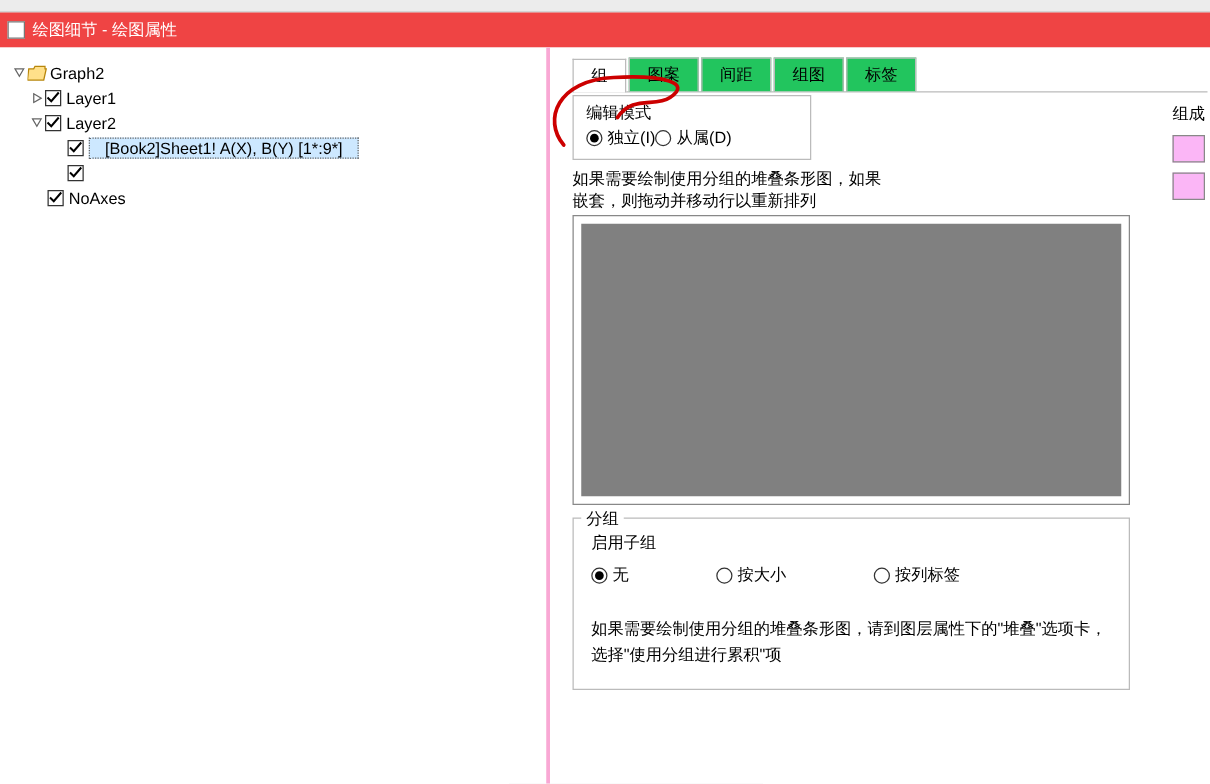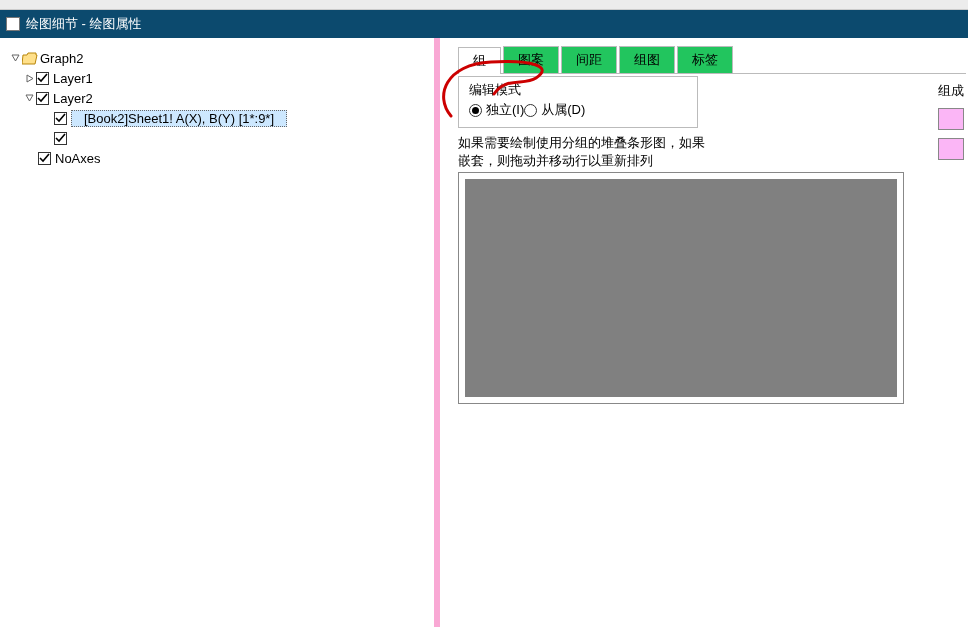--- a/index.html
+++ b/index.html
@@ -1,21 +1,21 @@
 <!DOCTYPE html>
 <html><head>
 <meta charset="utf-8">
 <style>
   * { box-sizing: border-box; font-family: "Microsoft YaHei", "SimSun", Arial, sans-serif; font-size: 13px; }
   body { margin: 0; background: #f0f0f0; width: 968px; height: 627px; overflow: hidden; }
   .menubar { height: 10px; background: #ececec; border-bottom: 1px solid #ccc; font-size: 11px; color: #222; padding-left: 6px; white-space: nowrap; overflow: hidden; }
-  .titlebar { height: 28px; background: #0c4a6e; color: #fff; display: flex; align-items: center; padding-left: 6px; }
+  .titlebar { height: 28px; background: #ef4444; color: #fff; display: flex; align-items: center; padding-left: 6px; }
   .titlebar-icon { width: 14px; height: 14px; margin-right: 6px; background: #fff; border: 1px solid #777; display:inline-block; }
   .work { display: flex; height: calc(627px - 10px - 28px); background: #fff; }
-  .left-panel { width: 440px; border-right: 6px solid #f9a8d4; padding: 10px 8px; }
+  .left-panel { width: 440px; border-right: 3px solid #f9a8d4; padding: 10px 8px; }
   .tree { font-family: Consolas, "Courier New", monospace; }
   .tree-row { display: flex; align-items: center; height: 20px; padding: 0; }
   .expander { width: 14px; text-align: center; color: #666; user-select: none; cursor: default; font-size: 11px; display:inline-flex; justify-content:center; align-items:center;}
   .spacer { display: inline-block; }
   .folder-icon { width: 16px; height: 13px; display:inline-flex; align-items:center; justify-content:center; margin-right: 2px;}
   .checkbox { width: 13px; height: 13px; border: 1px solid #333; display: inline-flex; align-items: center; justify-content: center; margin-right: 4px; background:#fff;}
   .checkbox svg { width: 11px; height: 11px; }
   .tree-label { white-space: pre; }
   .tree-label.selected { background: #cde8ff; border: 1px dotted #666; padding: 0 12px; }
   .right-panel { flex: 1; padding: 8px 2px 8px 18px; position: relative; }
@@ -132,21 +132,21 @@
 
   <div class="right-panel">
     <div class="tabs">
       <div class="tab active">组</div>
       <div class="tab">图案</div>
       <div class="tab">间距</div>
       <div class="tab">组图</div>
       <div class="tab">标签</div>
     </div>
 
-    <div class="fieldset" style="width:240px">
+    <div class="fieldset" style="width:191px">
       <span class="legend">编辑模式</span>
       <div class="radio-row">
         <label class="radio">
           <span class="radio-dot checked"></span>
           <span>独立(I)</span>
         </label>
         <label class="radio">
           <span class="radio-dot"></span>
           <span>从属(D)</span>
         </label>
@@ -155,20 +155,39 @@
 
     <div class="hint-text">
       <div>如果需要绘制使用分组的堆叠条形图，如果</div>
       <div>嵌套，则拖动并移动行以重新排列</div>
     </div>
 
     <div class="big-grey" style="width:446px">
       <div class="big-grey-inner"></div>
     </div>
 
+    <div class="subgroup" style="width:446px">
+      <span class="legend">分组</span>
+      <div class="subgroup-label">启用子组</div>
+      <div class="radio-row2">
+        <label class="radio">
+          <span class="radio-dot checked"></span>
+          <span>无</span>
+        </label>
+        <label class="radio">
+          <span class="radio-dot"></span>
+          <span>按大小</span>
+        </label>
+        <label class="radio">
+          <span class="radio-dot"></span>
+          <span>按列标签</span>
+        </label>
+      </div>
+      <div class="note">如果需要绘制使用分组的堆叠条形图，请到图层属性下的"堆叠"选项卡，选择"使用分组进行累积"项</div>
+    </div>
 
     <div class="member-strip">
       <div class="member-title">组成</div>
       <div class="pink-box"></div>
       <div class="pink-box"></div>
     </div>
 
     <svg class="annot" style="left:-4px; top:18px;" width="130" height="86">
       <path d="M15 60 C -2 40, 10 8, 55 6 C 95 4, 118 10, 100 22 C 88 30, 70 20, 58 38" stroke="#cc0000" stroke-width="3" fill="none" stroke-linecap="round"></path>
     </svg>

